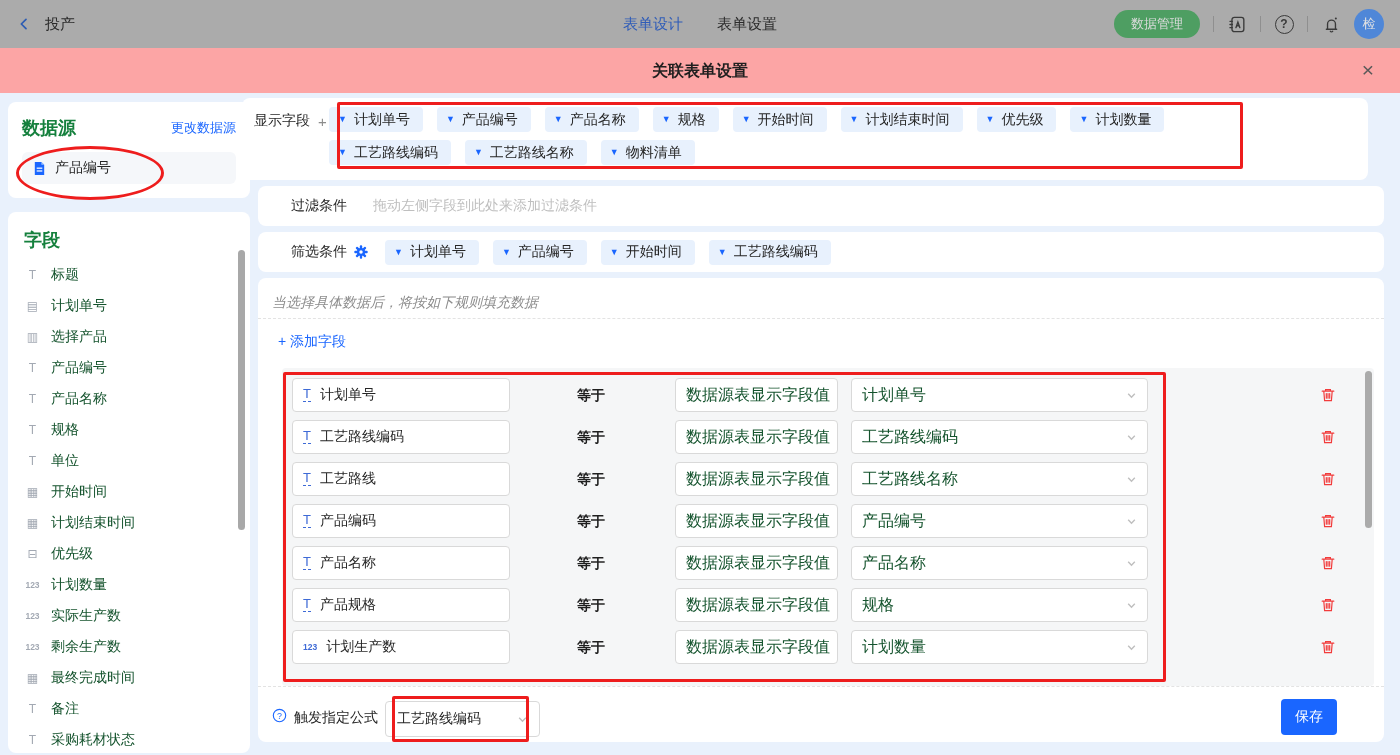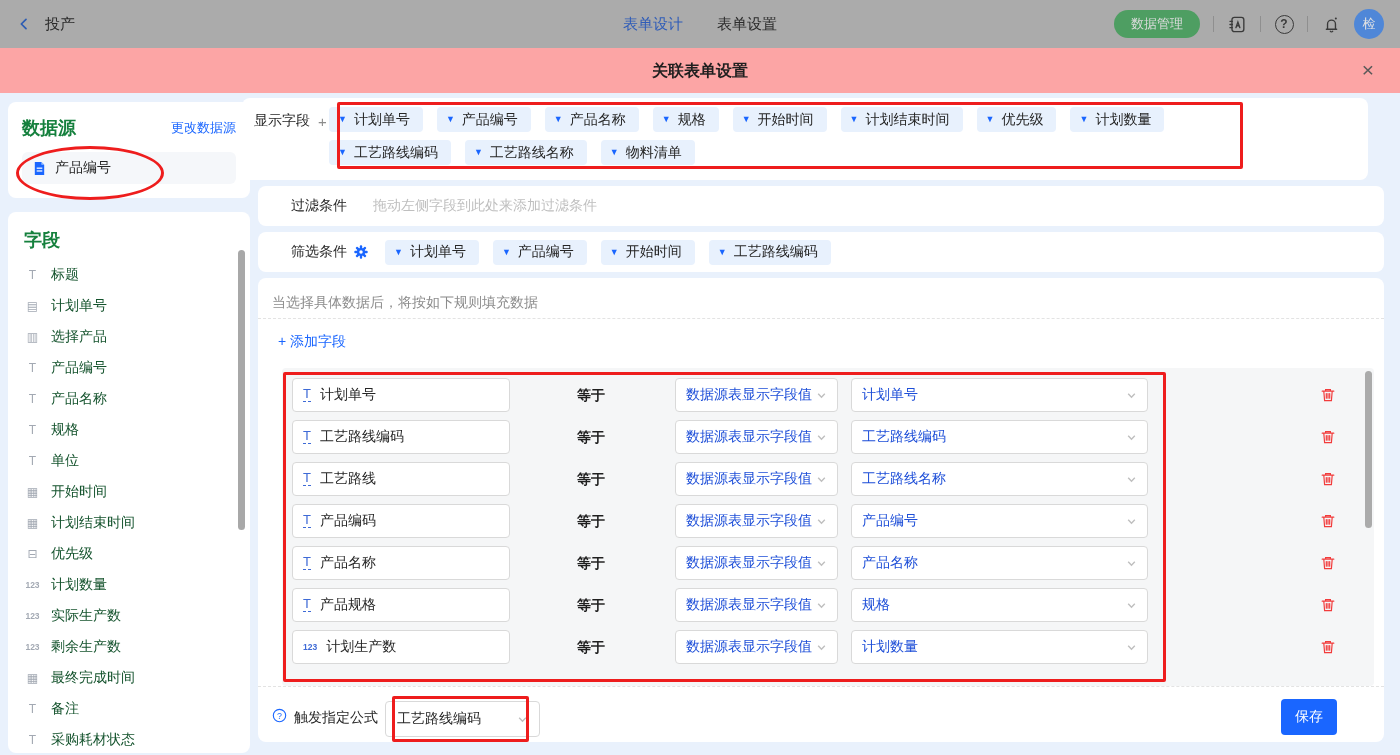--- a/index.html
+++ b/index.html
@@ -75,39 +75,39 @@
   .chip-caret { font-size:9px; color:#1a66ff; line-height:1; }
   .chip-label { font-size:14px; color:#262626; white-space:nowrap; }
 
   .flex-row { display:flex; align-items:center; height:100%;padding-left:21px; }
   .b-label { margin-left:12px; }
   .b-placeholder { margin-left:26px; font-size:14px; color:#bfbfbf; }
   .c-gear { margin-left:7px; display:flex; align-items:center; cursor:pointer; }
   .c-chips { display:flex; gap:14px; margin-left:17px; }
 
   
-  .d-note { position:absolute; left:14px; top:16px; font-size:14px; color:#8c8c8c; }
+  .d-note { position:absolute; left:14px; top:16px; font-size:14px; color:#8c8c8c;font-style:italic; }
   .d-div1 { position:absolute; left:0; right:0; top:40px; border-top:1px dashed #e3e3e3; }
   .d-add  { position:absolute; left:20px; top:55px; font-size:14px; color:#1a66ff; cursor:pointer; }
   .d-table { position:absolute; left:24px; right:10px; top:90px; height:318px;
     background:#f5f6f7; border-radius:4px; padding-top:10px; }
   .rule-row { position:relative; height:34px; margin-bottom:8px; }
   .rule-field { position:absolute; left:10px; top:0; width:218px; height:34px;
     background:#fff; border:1px solid #d9d9d9; border-radius:4px; display:flex;
     align-items:center; gap:9px; padding:0 10px; cursor:pointer; }
   .rf-icon { color:#3e6ad6; font-size:13px; line-height:12px; flex:none; }
   .rf-icon.text { border-bottom:1px dashed #3e6ad6; padding-bottom:1px; }
   .rf-icon.num { font-size:8.5px; font-weight:700; }
   .rf-label { font-size:14px; color:#262626; white-space:nowrap; }
   .rule-op { position:absolute; left:295px; top:0; line-height:34px; font-size:14px;
     font-weight:600; color:#1f1f1f; }
   .rule-dd { position:absolute; top:0; height:34px; background:#fff;
     border:1px solid #d9d9d9; border-radius:4px; display:flex; align-items:center;
     justify-content:space-between; padding:0 10px; cursor:pointer; }
-  .rule-dd .dd-label { font-size:14px; color:#1d4ed8; white-space:nowrap; }
+  .rule-dd .dd-label { font-size:16px; color:#14532d; white-space:nowrap; }
   .dd1 { left:393px; width:163px; }
   .dd2 { left:569px; width:297px; }
   .rule-del { position:absolute; left:1038px; top:9px; background:none; border:none;
     cursor:pointer; display:flex; }
   .tbl-scrollbar { position:absolute; right:2px; top:3px; width:7px; height:157px;
     background:#ababab; border-radius:4px; }
   .d-div2 { position:absolute; left:0; right:0; top:408px; border-top:1px dashed #e3e3e3; }
   .q-icon { position:absolute; left:14px; top:430px; display:flex; }
   .trigger-label { position:absolute; left:36px; top:431px; font-size:14px; color:#262626; }
   .trigger-dd { position:absolute; left:127px; top:423px; width:155px; height:36px;

